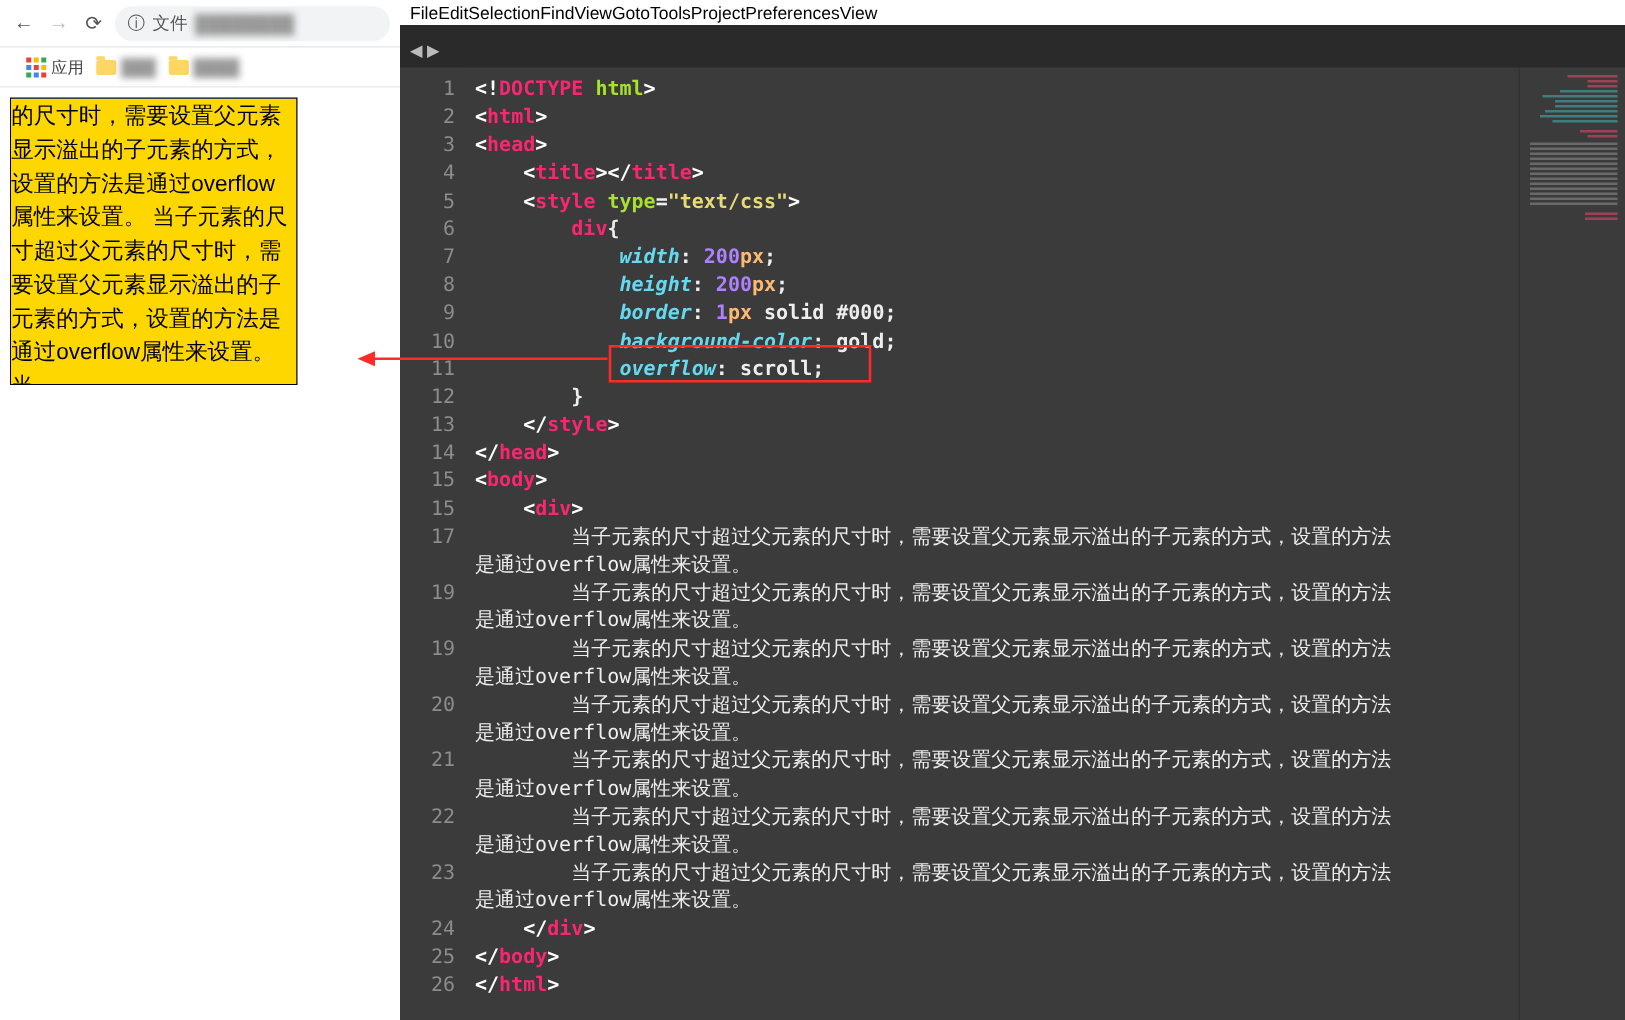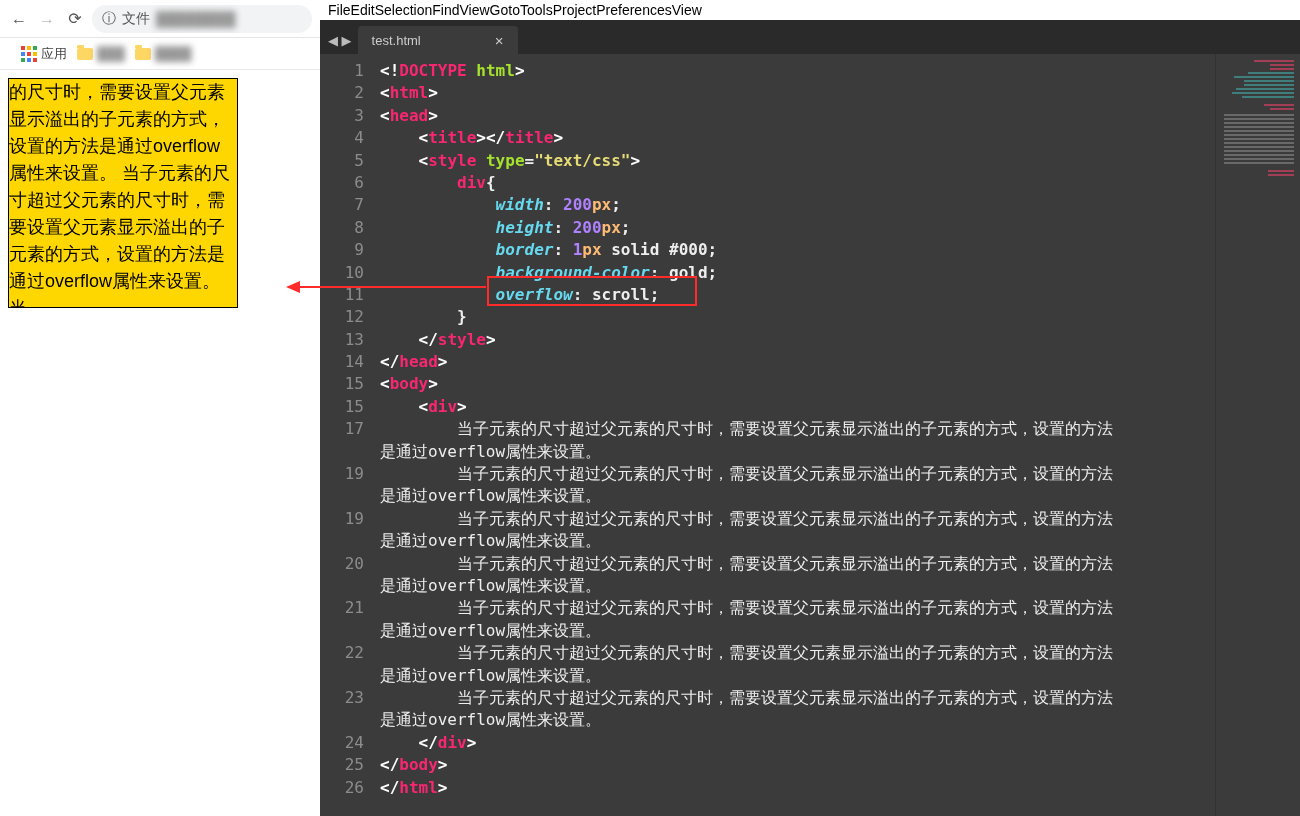--- a/index.html
+++ b/index.html
@@ -175,24 +175,20 @@
       <span>Find</span>
       <span>View</span>
       <span>Goto</span>
       <span>Tools</span>
       <span>Project</span>
       <span>Preferences</span>
       <span>View</span>
     </div>
   <div class="tabbar">
     <div class="tab-arrows">◀ ▶</div>
-    <div class="tab">
-      <span>test.html</span>
-      <span class="close">×</span>
-    </div>
   </div>
   <div class="code-area">
     <div class="gutter" id="gutter">
         <div class="ln">1</div>
         <div class="ln">2</div>
         <div class="ln">3</div>
         <div class="ln">4</div>
         <div class="ln">5</div>
         <div class="ln">6</div>
         <div class="ln">7</div>

